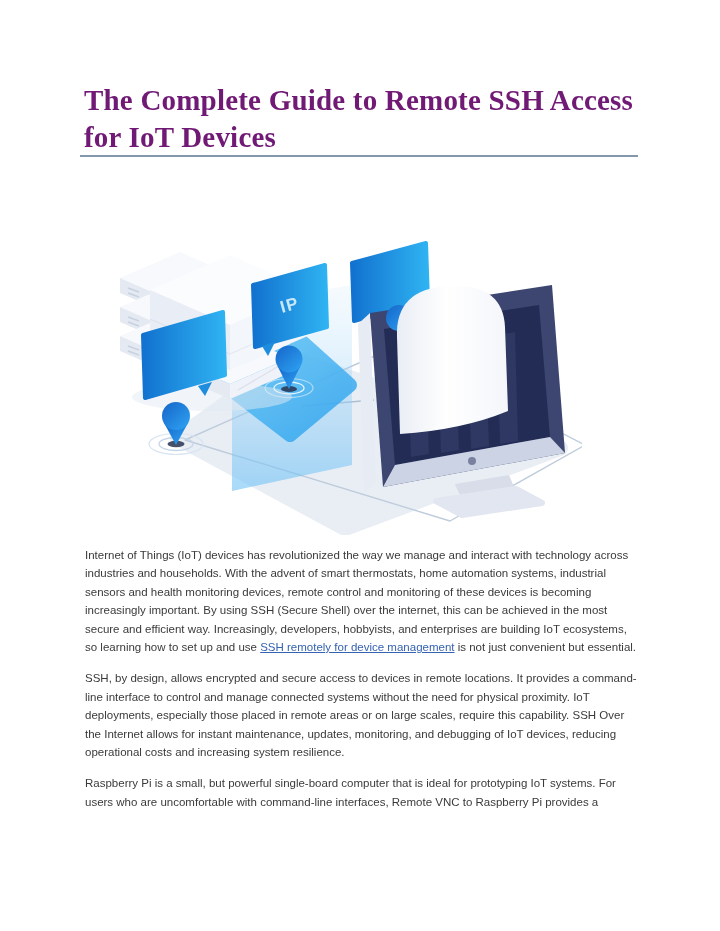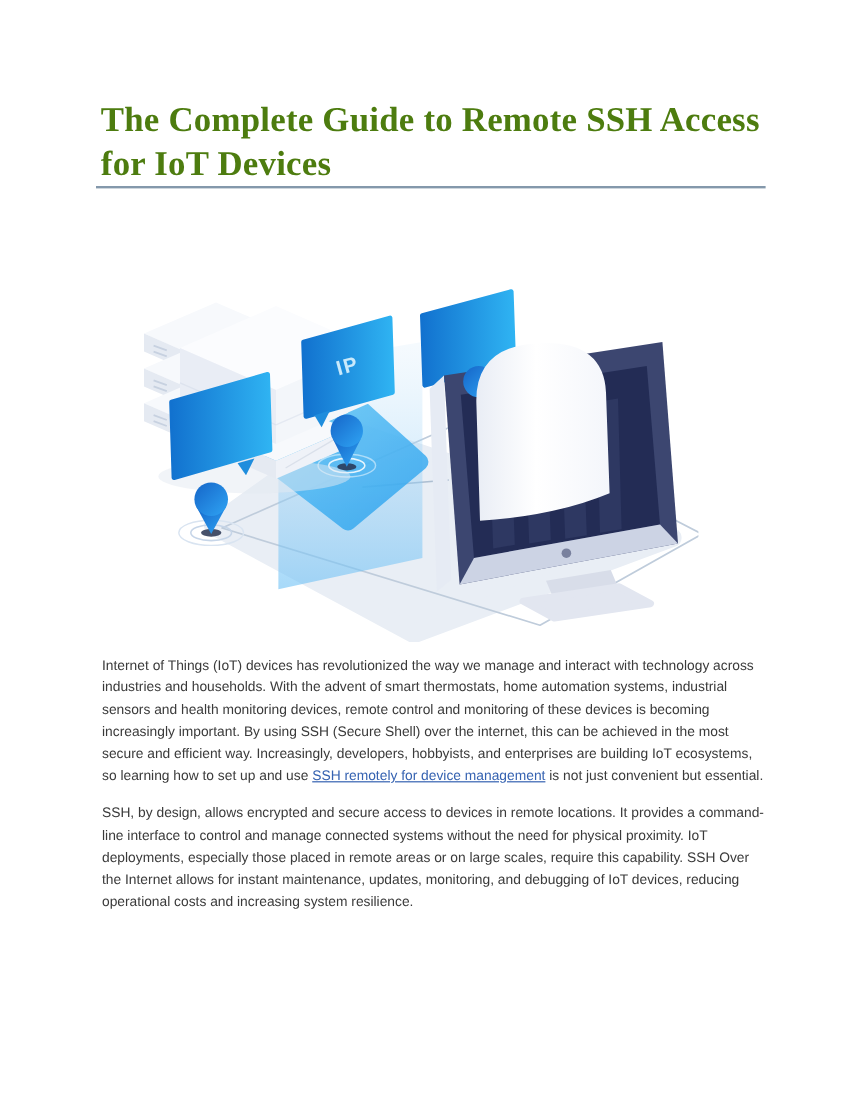--- a/index.html
+++ b/index.html
@@ -4,21 +4,21 @@
 <style>
   html,body { margin:0; padding:0; background:#ffffff; }
   .page {
     position:relative; width:720px; height:931px; background:#ffffff;
     font-family:"Liberation Sans", sans-serif; overflow:hidden;
   }
   .doc-title {
     position:absolute; left:84px; top:82px; width:560px;
     font-family:"Liberation Serif", serif;
     font-size:29px; line-height:1.26; font-weight:600;
-    color:#4d7c0f; letter-spacing:0.2px; margin:0;
+    color:#701a75; letter-spacing:0.2px; margin:0;
   }
   .title-rule {
     position:absolute; left:80px; top:155px; width:558px; height:0;
     border-top:2px solid #8498ab;
   }
   .hero {
     position:absolute; left:112px; top:225px; width:470px; height:310px;
   }
   .body-text {
     position:absolute; left:85px; top:546px; width:556px;
@@ -158,15 +158,16 @@
         <ellipse cx="64" cy="219" rx="8.5" ry="3.2" fill="#273350" opacity="0.85"></ellipse>
         <polygon points="51.5,197 76.5,197 64,220" fill="url(#gPin)"></polygon>
         <circle cx="64" cy="191" r="14" fill="url(#gPin)"></circle>
       </g>
     </svg>
   </div>
 
   <div class="body-text">
     <p><span>Internet of Things (IoT) devices has revolutionized the way we manage and interact with technology across industries and households. With the advent of smart thermostats, home automation systems, industrial sensors and health monitoring devices, remote control and monitoring of these devices is becoming increasingly important. By using SSH (Secure Shell) over the internet, this can be achieved in the most secure and efficient way. Increasingly, developers, hobbyists, and enterprises are building IoT ecosystems, so learning how to set up and use </span><a class="doc-link" href="#">SSH remotely for device management</a><span> is not just convenient but essential.</span></p>
     <p>SSH, by design, allows encrypted and secure access to devices in remote locations. It provides a command-line interface to control and manage connected systems without the need for physical proximity. IoT deployments, especially those placed in remote areas or on large scales, require this capability. SSH Over the Internet allows for instant maintenance, updates, monitoring, and debugging of IoT devices, reducing operational costs and increasing system resilience.</p>
+    <p>Raspberry Pi is a small, but powerful single-board computer that is ideal for prototyping IoT systems. For users who are uncomfortable with command-line interfaces, Remote VNC to Raspberry Pi provides a</p>
   </div>
 
 </div>
 
 </body></html>

